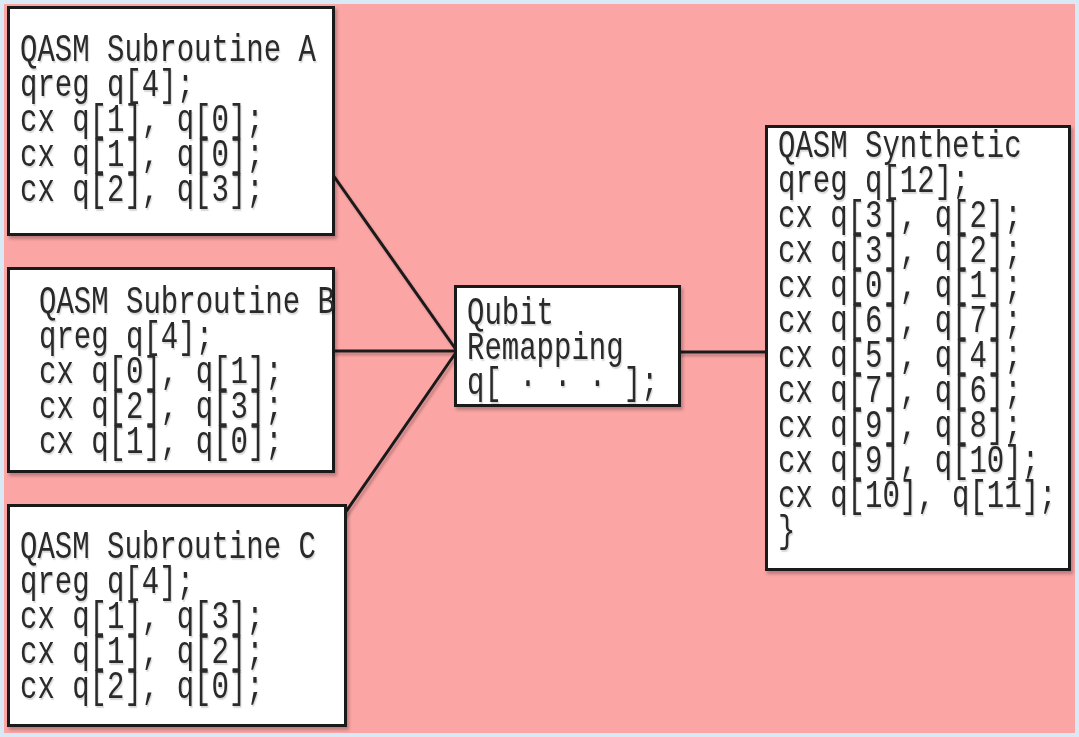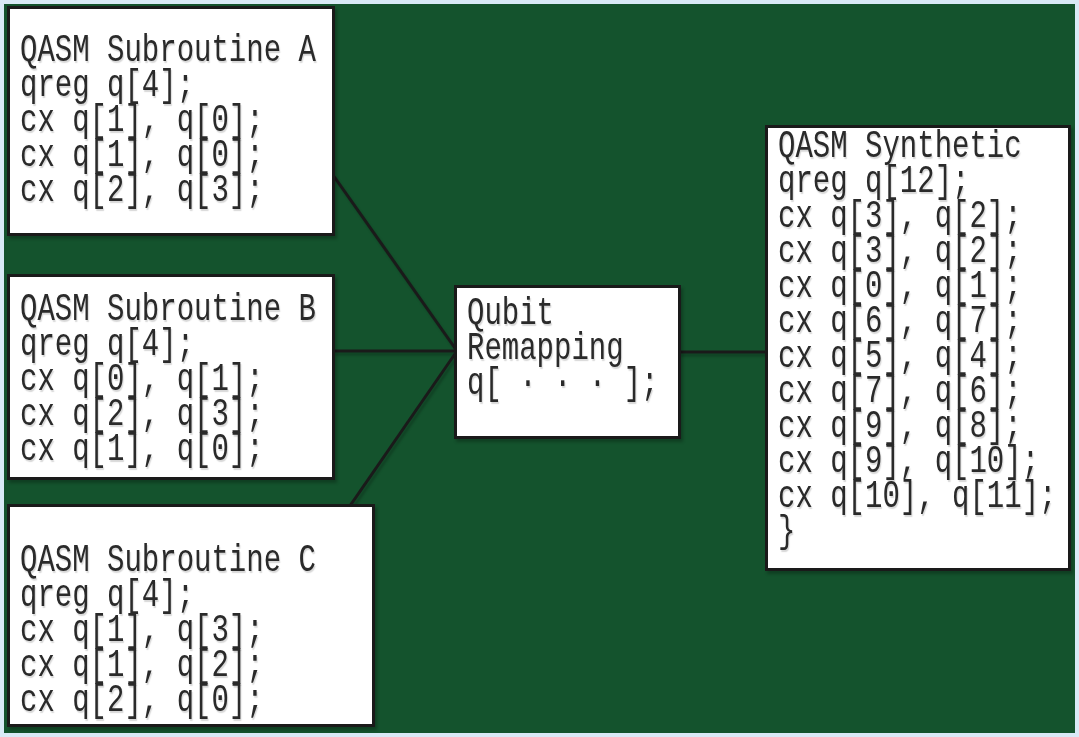--- a/index.html
+++ b/index.html
@@ -1,20 +1,20 @@
 <!DOCTYPE html>
 <html><head>
 <meta charset="utf-8">
 <style>
   html, body { margin: 0; padding: 0; background: #ffffff; }
   .canvas {
     position: relative;
     width: 1079px;
     height: 737px;
-    background: #14532d;
+    background: #fca5a5;
     overflow: hidden;
     font-family: "Liberation Mono", "DejaVu Sans Mono", monospace;
   }
   .frame {
     position: absolute;
     inset: 0;
     border: 4px solid #d9eaf6;
     pointer-events: none;
     z-index: 6;
   }
@@ -37,23 +37,23 @@
     line-height: 35px;
     font-size: 29px;
     color: #2a2a2a;
     white-space: pre;
     padding-left: 10px;
     transform: scaleY(1.35);
     transform-origin: 0 50%;
     text-shadow: 1px 2px 1px rgba(0,0,0,0.16);
   }
   #box-a      { left: 7px;   top: 6px;   width: 328px; height: 230px; padding-top: 24px; }
-  #box-b      { left: 7px;   top: 274px; width: 328px; height: 206px; padding-top: 15px; }
-  #box-c      { left: 7px;   top: 504px; width: 368px; height: 223px; padding-top: 36px; }
-  #box-remap  { left: 454px; top: 285px; width: 227px; height: 154px; padding-top: 8px;  }
+  #box-b      { left: 7px;   top: 267px; width: 328px; height: 206px; padding-top: 15px; padding-left: 19px; }
+  #box-c      { left: 7px;   top: 504px; width: 340px; height: 223px; padding-top: 23px; }
+  #box-remap  { left: 454px; top: 285px; width: 227px; height: 122px; padding-top: 8px;  }
   #box-synth  { left: 765px; top: 125px; width: 306px; height: 446px; padding-top: 1px;  }
 </style>
 </head>
 <body>
 
 <div class="canvas">
 
   <svg class="connectors" width="1079" height="737" viewBox="0 0 1079 737">
     <line x1="333" y1="175" x2="457" y2="351" stroke="#1a1a1a" stroke-width="3"></line>
     <line x1="333" y1="351" x2="457" y2="351" stroke="#1a1a1a" stroke-width="3"></line>

